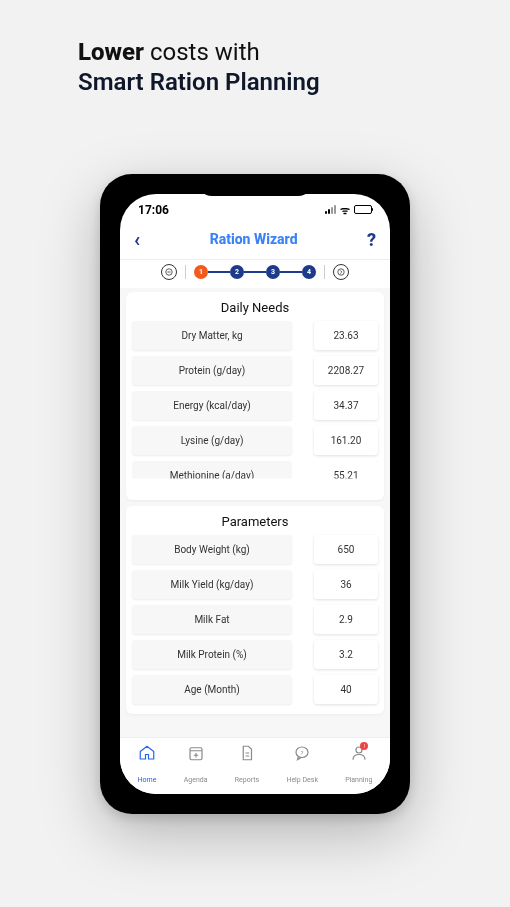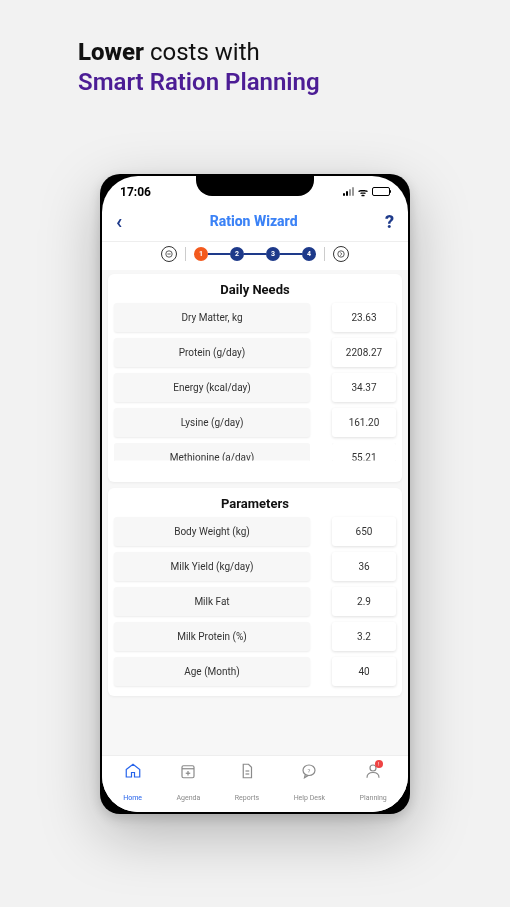--- a/index.html
+++ b/index.html
@@ -1,24 +1,24 @@
 <!DOCTYPE html>
 <html><head>
 <meta charset="utf-8">
 <style>
 * { margin: 0; padding: 0; box-sizing: border-box; font-family: -apple-system, BlinkMacSystemFont, 'Segoe UI', Roboto, sans-serif; }
 body { width: 510px; height: 907px; background: #f2f2f2; position: relative; overflow: hidden; }
 
 .headline { padding: 38px 0 0 78px; }
 .headline-1 { font-size: 24px; font-weight: 400; color: #111; }
 .headline-1 b { font-weight: 800; }
-.headline-2 { font-size: 24px; font-weight: 600; color: #4c1d95; margin-top: 2px; }
+.headline-2 { font-size: 24px; font-weight: 600; color: #0f172a; margin-top: 2px; }
 
 .phone-wrap { position: absolute; top: 174px; left: 50%; transform: translateX(-50%); width: 310px; height: 640px; }
-.phone-frame { width: 100%; height: 100%; background: #000; border-radius: 20px; padding: 2px; box-shadow: 0 20px 60px rgba(0,0,0,.25), 0 4px 12px rgba(0,0,0,.15); position: relative; }
+.phone-frame { width: 100%; height: 100%; background: #000; border-radius: 32px; padding: 20px; box-shadow: 0 20px 60px rgba(0,0,0,.25), 0 4px 12px rgba(0,0,0,.15); position: relative; }
 .phone-screen { width: 100%; height: 100%; background: #fff; border-radius: 36px; overflow: hidden; position: relative; display: flex; flex-direction: column; }
 .notch { position: absolute; top: 0; left: 50%; transform: translateX(-50%); width: 118px; height: 22px; background: #000; border-radius: 0 0 16px 16px; z-index: 10; }
 
 .status-bar { display: flex; justify-content: space-between; align-items: center; padding: 8px 18px 4px; font-size: 12px; font-weight: 700; color: #000; }
 .status-right { display: flex; align-items: center; gap: 4px; }
 .signal { display: flex; gap: 1px; align-items: flex-end; }
 .signal span { width: 2px; background: #000; border-radius: 1px; }
 .signal span:nth-child(1){height:3px}.signal span:nth-child(2){height:5px}.signal span:nth-child(3){height:7px;background:#999}.signal span:nth-child(4){height:9px;background:#999}
 .wifi { font-size: 11px; }
 .battery { width: 18px; height: 9px; border: 1px solid #000; border-radius: 2px; position: relative; }
@@ -33,21 +33,21 @@
 .stepper { display: flex; align-items: center; justify-content: center; gap: 6px; padding: 4px 8px 8px; border-top: 1px solid #eee; }
 .step-nav { width: 16px; height: 16px; border: 1.2px solid #333; border-radius: 50%; display: flex; align-items: center; justify-content: center; font-size: 9px; }
 .step-sep { width: 1px; height: 14px; background: #ccc; margin: 0 2px; }
 .step-track { display: flex; align-items: center; }
 .step-dot { width: 14px; height: 14px; border-radius: 50%; display: flex; align-items: center; justify-content: center; font-size: 7px; color: #fff; font-weight: 700; border: 2px solid #1e3a8a; background: #1e3a8a; }
 .step-dot.active { background: #f35a1e; border-color: #f35a1e; }
 .step-line { width: 22px; height: 2px; background: #1e3a8a; }
 
 .content { flex: 1; overflow: hidden; background: #f7f7f7; padding: 4px 6px; }
 .card { background: #fff; border-radius: 6px; margin-bottom: 6px; padding: 8px 6px 4px; box-shadow: 0 1px 3px rgba(0,0,0,.05); }
-.card-title { text-align: center; font-size: 13px; font-weight: 700; color: #111; margin-bottom: 6px; }
+.card-title { text-align: center; font-size: 13px; font-weight: 400; color: #111; margin-bottom: 6px; }
 .row { display: flex; gap: 22px; margin-bottom: 6px; }
 .row-label { flex: 1; background: #f7f7f7; border-radius: 3px; padding: 9px 8px; font-size: 10px; color: #333; text-align: center; box-shadow: 0 1px 2px rgba(0,0,0,.08); }
 .row-value { width: 64px; background: #fff; border: 0; border-radius: 3px; padding: 9px 4px; font-size: 10px; color: #333; text-align: center; box-shadow: 0 1px 3px rgba(0,0,0,.12); }
 .card.cut { overflow: hidden; }
 .card.cut .row:last-child .row-label,
 .card.cut .row:last-child .row-value { clip-path: inset(0 0 40% 0); }
 
 .bottom-nav { display: flex; justify-content: space-around; align-items: center; padding: 6px 4px 10px; border-top: 1px solid #eee; background: #fff; }
 .nav-item { display: flex; flex-direction: column; align-items: center; gap: 14px; font-size: 7px; color: #8a8a8a; position: relative; }
 .nav-item.active { color: #2563eb; }

